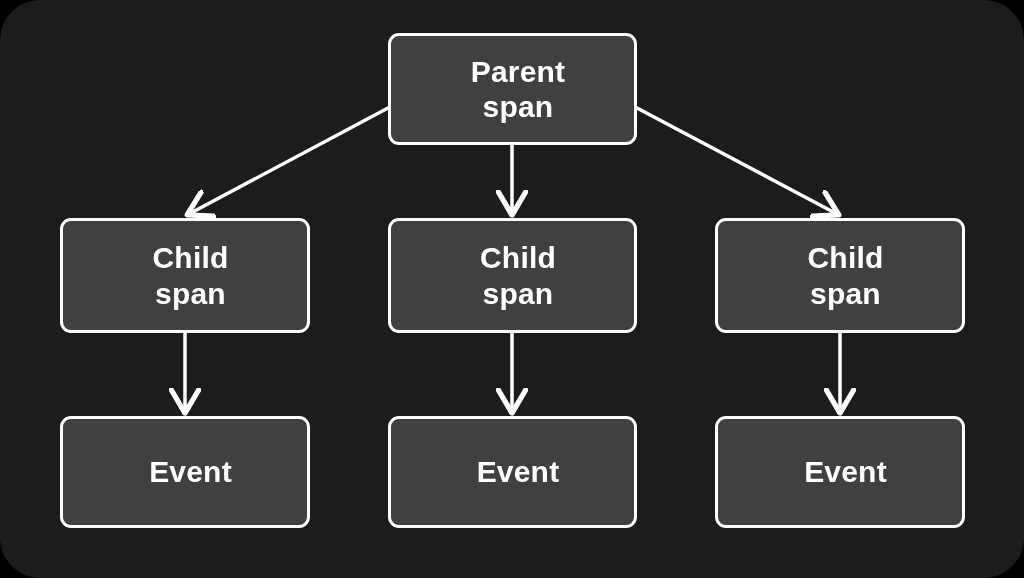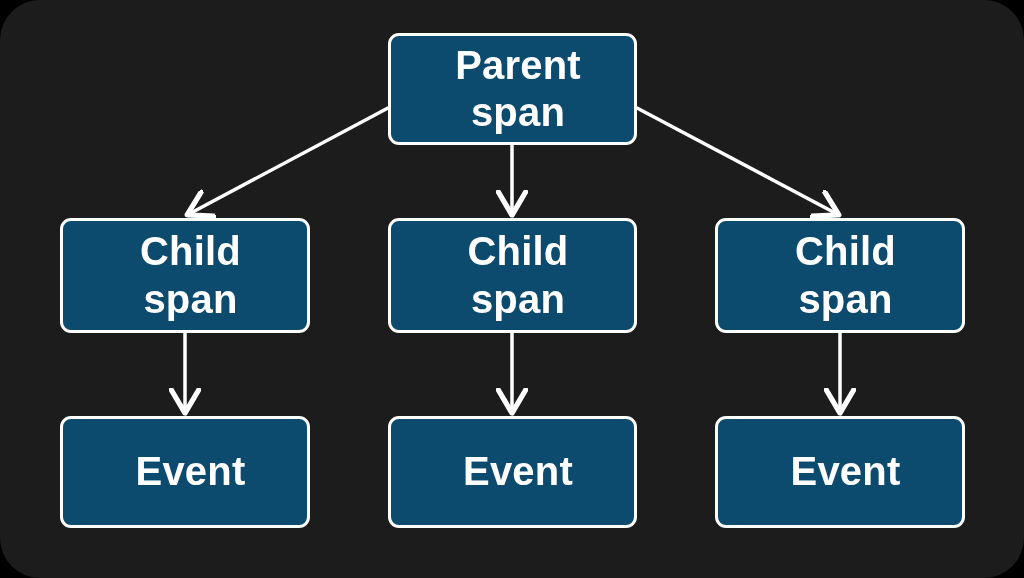--- a/index.html
+++ b/index.html
@@ -25,28 +25,28 @@
     top: 0;
     width: 1024px;
     height: 578px;
     pointer-events: none;
   }
   .node {
     position: absolute;
     box-sizing: border-box;
     border: 3px solid #ffffff;
     border-radius: 11px;
-    background: #0c4a6e;
+    background: #404040;
     display: flex;
     align-items: center;
     justify-content: center;
     text-align: center;
     color: #ffffff;
     font-weight: bold;
-    font-size: 40px;
+    font-size: 30px;
     line-height: 1.18;
     letter-spacing: 0.2px;
     z-index: 2;
     padding-left: 11px;
   }
   .node-label {
     display: block;
     white-space: pre-line;
   }
   

